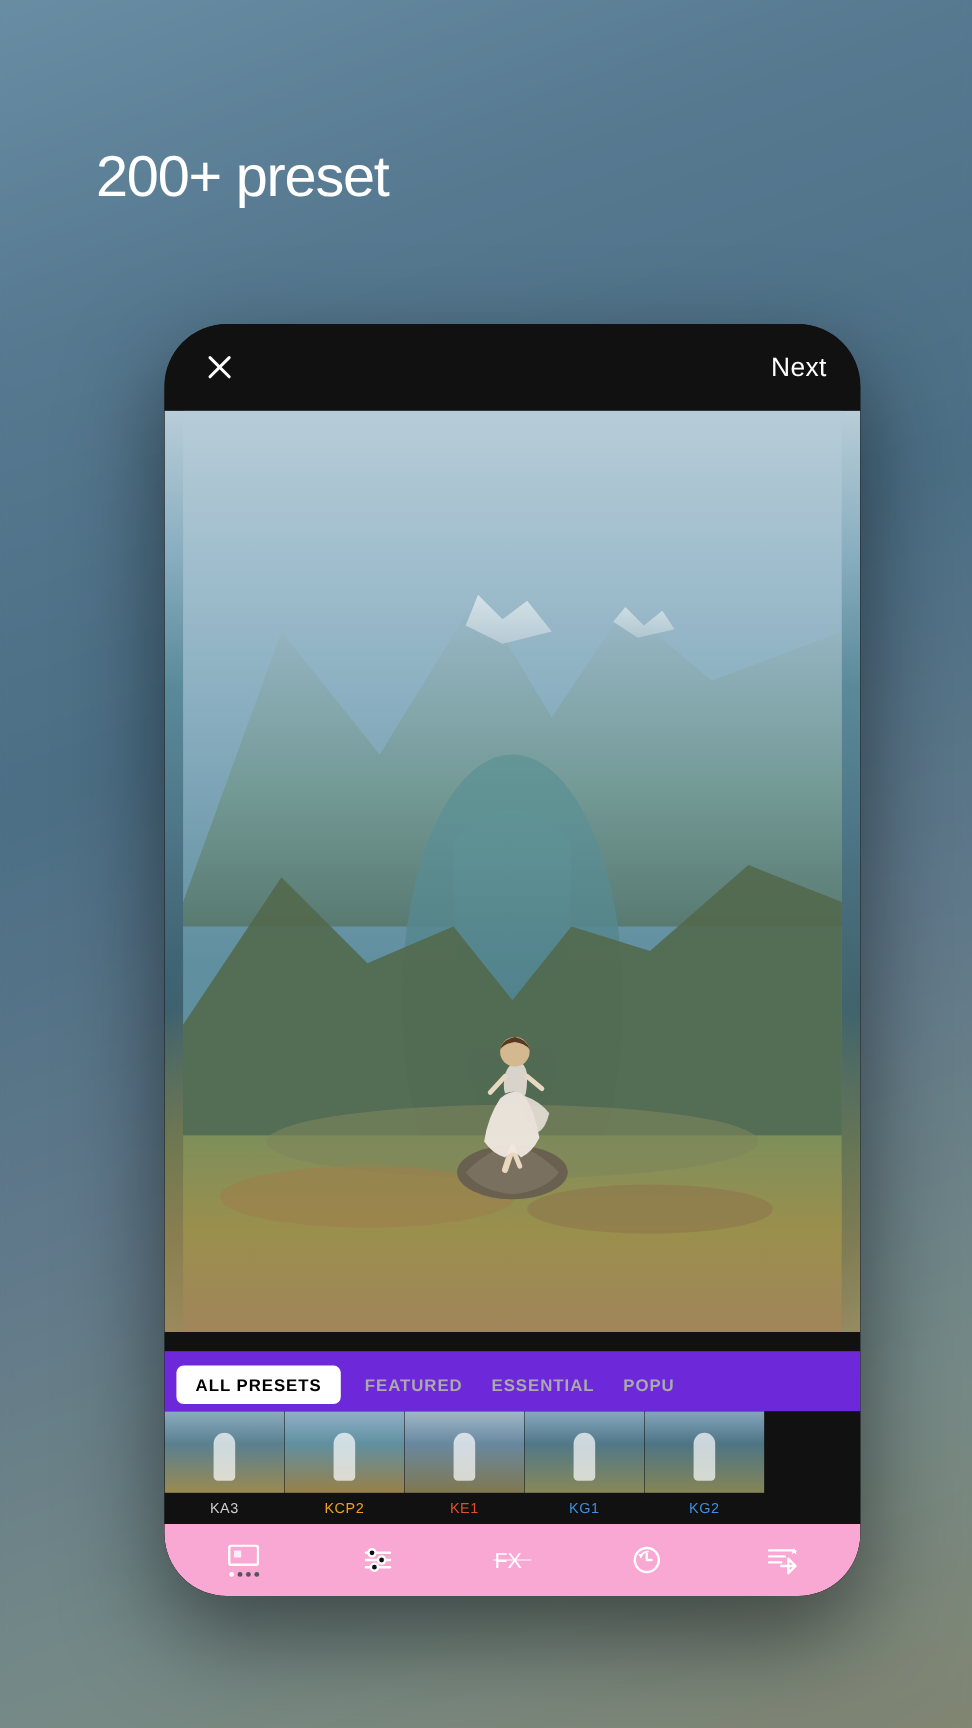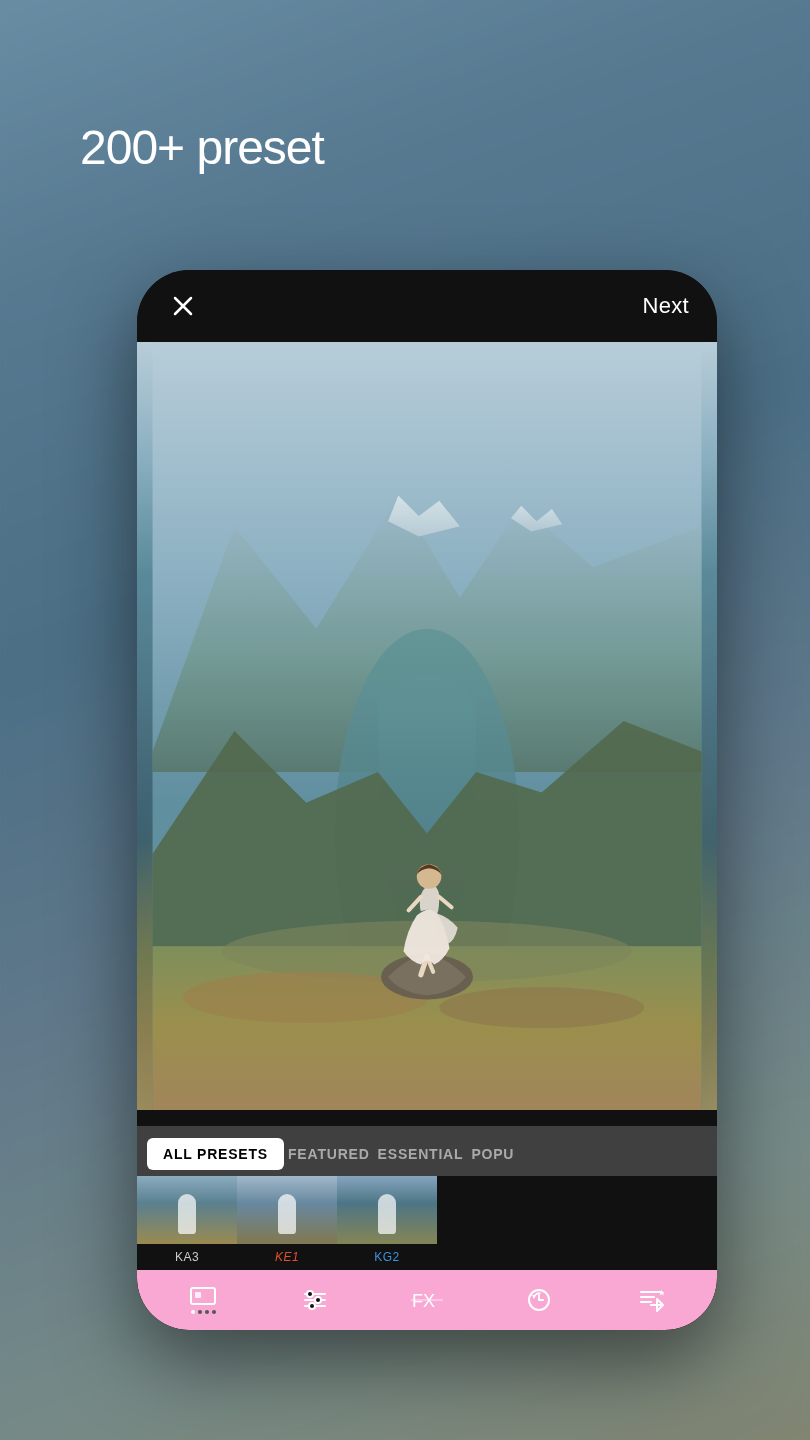--- a/index.html
+++ b/index.html
@@ -111,25 +111,25 @@
       position: relative;
     }
 
     
     .preset-tabs {
       position: absolute;
       bottom: 148px;
       left: 0;
       right: 0;
       height: 56px;
-      background: #404040;
+      background: #6d28d9;
       display: flex;
       align-items: center;
       padding: 0 10px;
-      gap: 0;
+      gap: 16px;
       overflow: hidden;
     }
 
     .tab-item {
       padding: 8px 4px;
       color: #aaa;
       font-size: 14px;
       font-weight: 600;
       letter-spacing: 0.8px;
       white-space: nowrap;
@@ -189,21 +189,21 @@
       display: flex;
       align-items: center;
       justify-content: center;
       font-size: 12px;
       font-weight: 500;
       letter-spacing: 0.5px;
       color: #ccc;
     }
 
     .preset-label.orange { color: #f0a020; }
-    .preset-label.red { color: #e05030; font-style: italic; }
+    .preset-label.red { color: #e05030; }
     .preset-label.blue { color: #4090e0; }
     .preset-label.selected-label { color: #f0a020; }
 
     .preset-thumb.selected .thumb-bg {
       outline: 2px solid #f0a020;
       outline-offset: -2px;
     }
 
     
     .bottom-toolbar {
@@ -354,26 +354,34 @@
   </div>
 
   <div class="preset-row">
 
     <div class="preset-thumb">
       <div class="thumb-bg" style="background:linear-gradient(180deg,#8aacbe 0%,#5a8090 40%,#9a8a50 100%);"></div>
       <div class="preset-label">KA3</div>
     </div>
 
 
+    <div class="preset-thumb">
+      <div class="thumb-bg" style="background:linear-gradient(180deg,#90b0c8 0%,#6090a0 40%,#988048 100%);"></div>
+      <div class="preset-label orange">KCP2</div>
+    </div>
 
     <div class="preset-thumb">
       <div class="thumb-bg" style="background:linear-gradient(180deg,#a0b8c8 0%,#6888a0 40%,#807850 100%);"></div>
       <div class="preset-label red">KE1</div>
     </div>
 
+    <div class="preset-thumb">
+      <div class="thumb-bg" style="background:linear-gradient(180deg,#88a8c0 0%,#507888 40%,#888858 100%);"></div>
+      <div class="preset-label blue">KG1</div>
+    </div>
 
     <div class="preset-thumb">
       <div class="thumb-bg" style="background:linear-gradient(180deg,#85a5be 0%,#4d7585 40%,#858555 100%);"></div>
       <div class="preset-label blue">KG2</div>
     </div>
   </div>
 
   <div class="bottom-toolbar">
 
     <div class="tool-btn">

